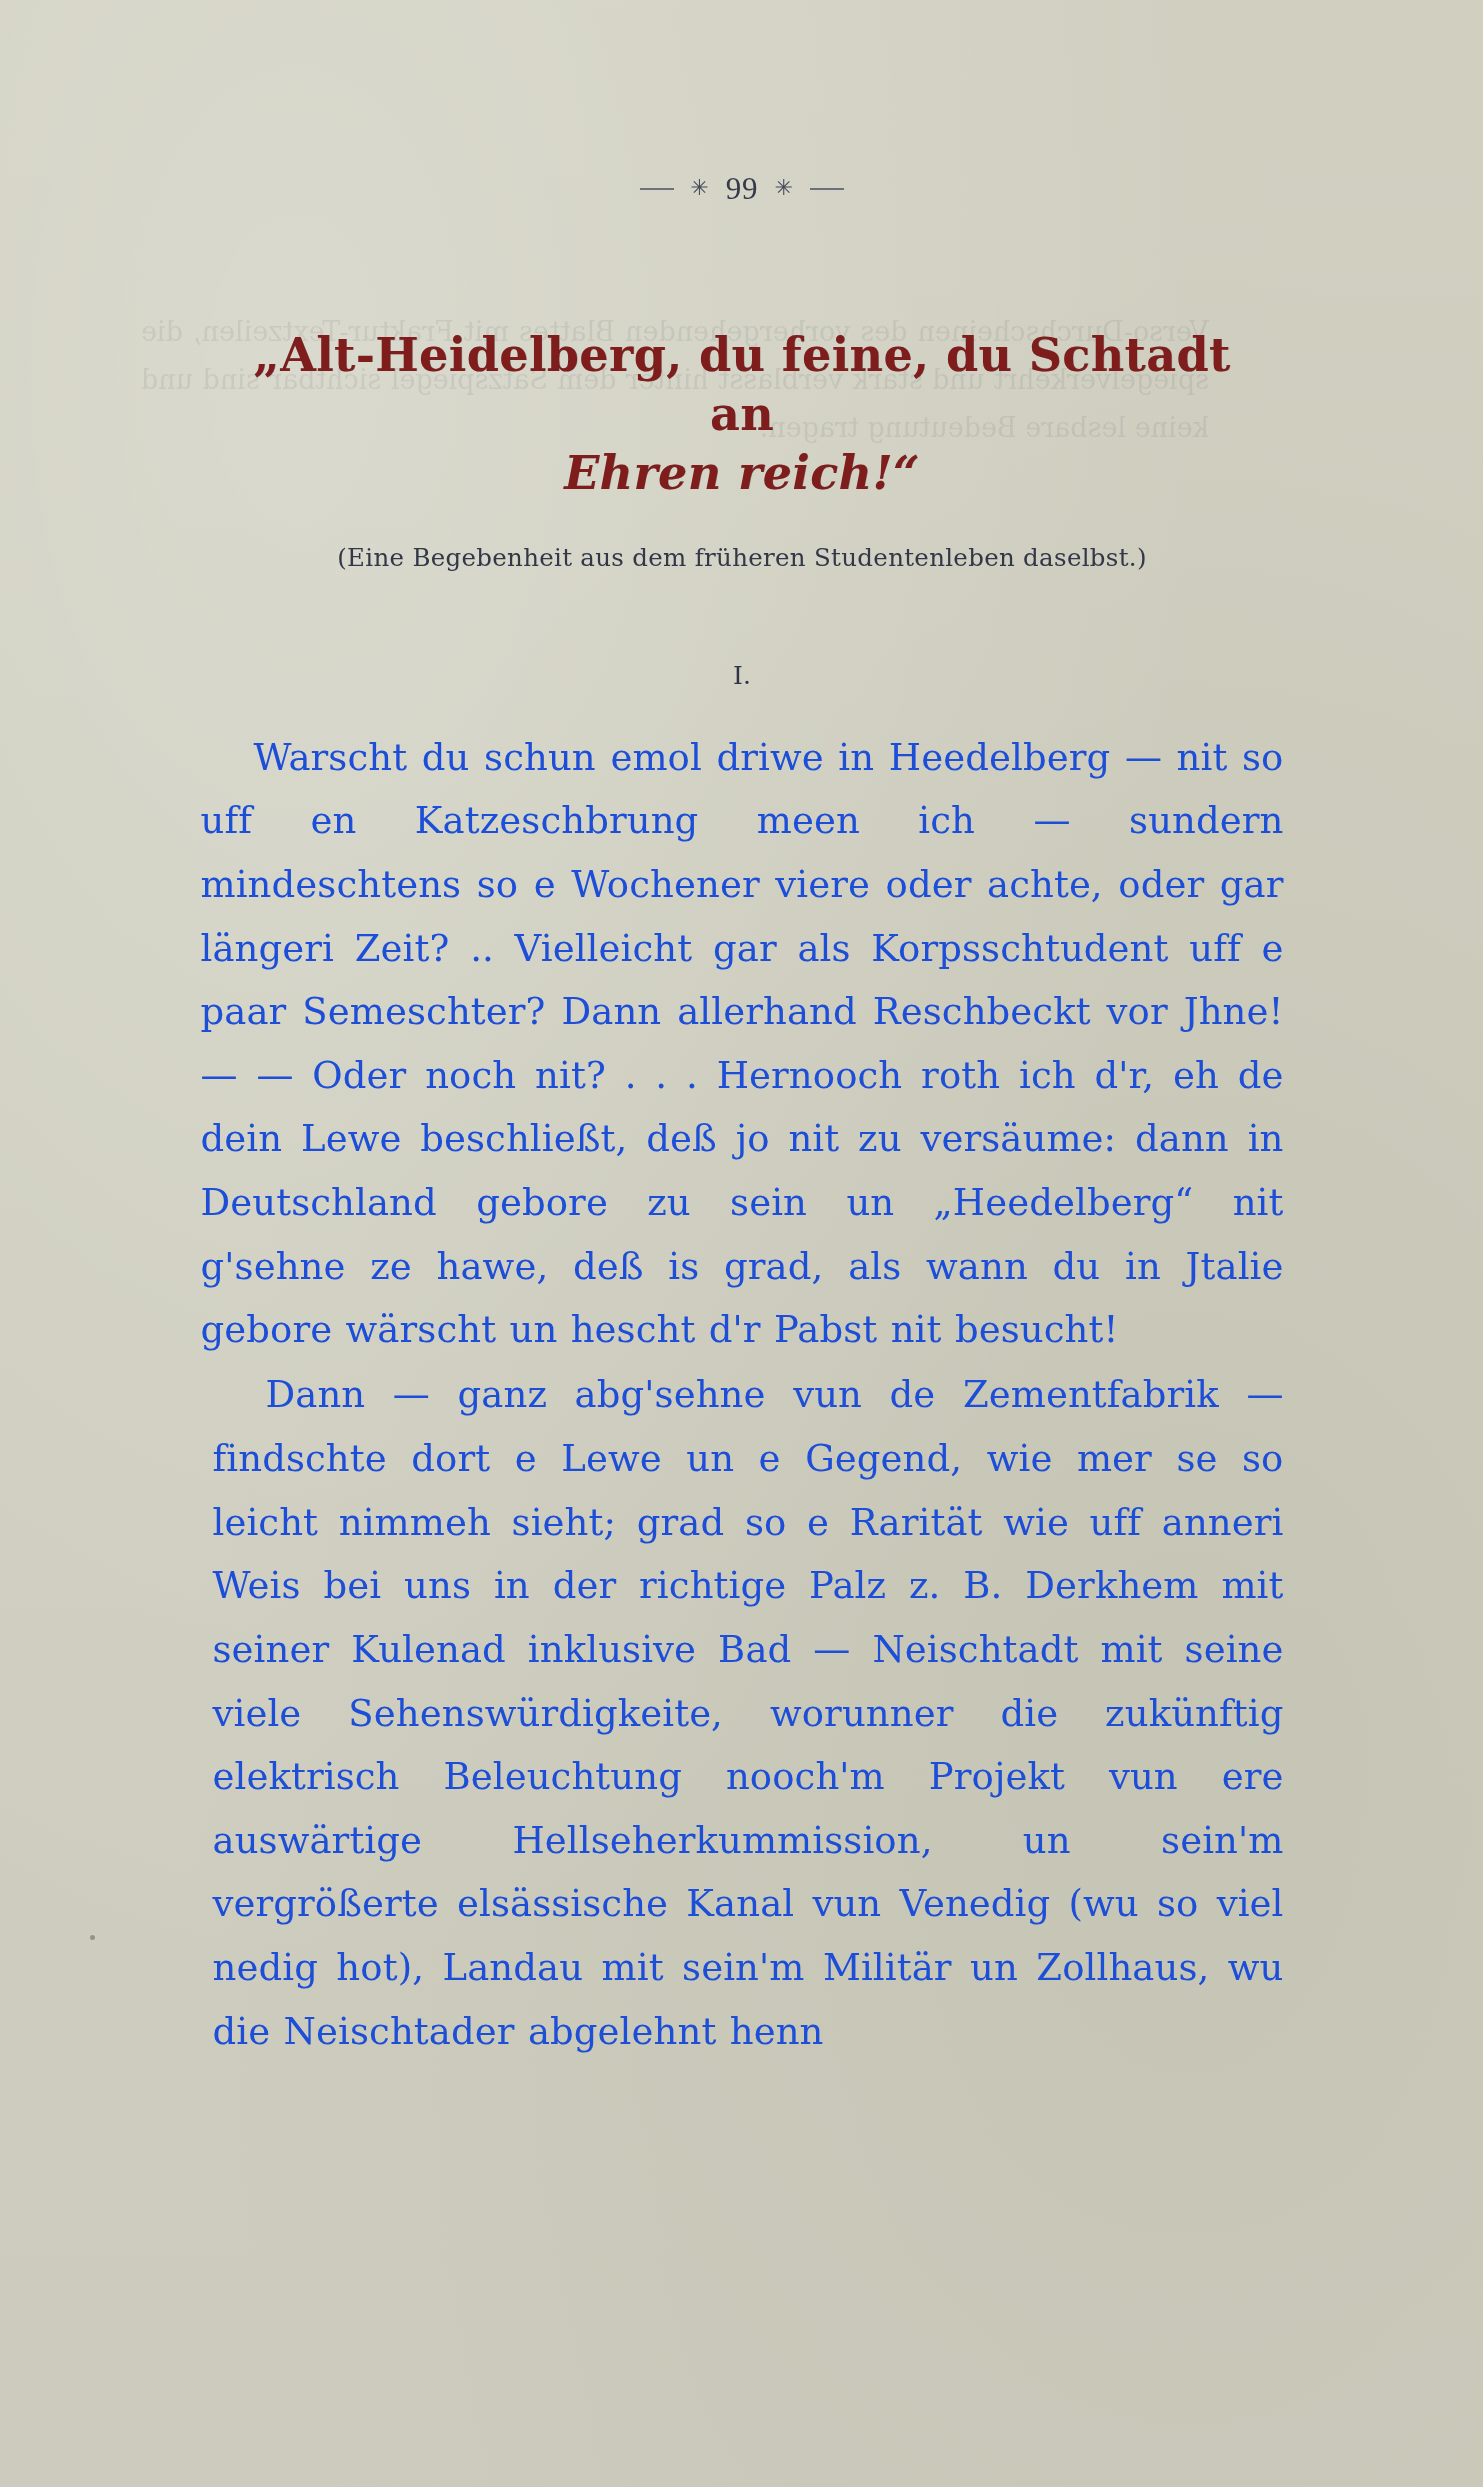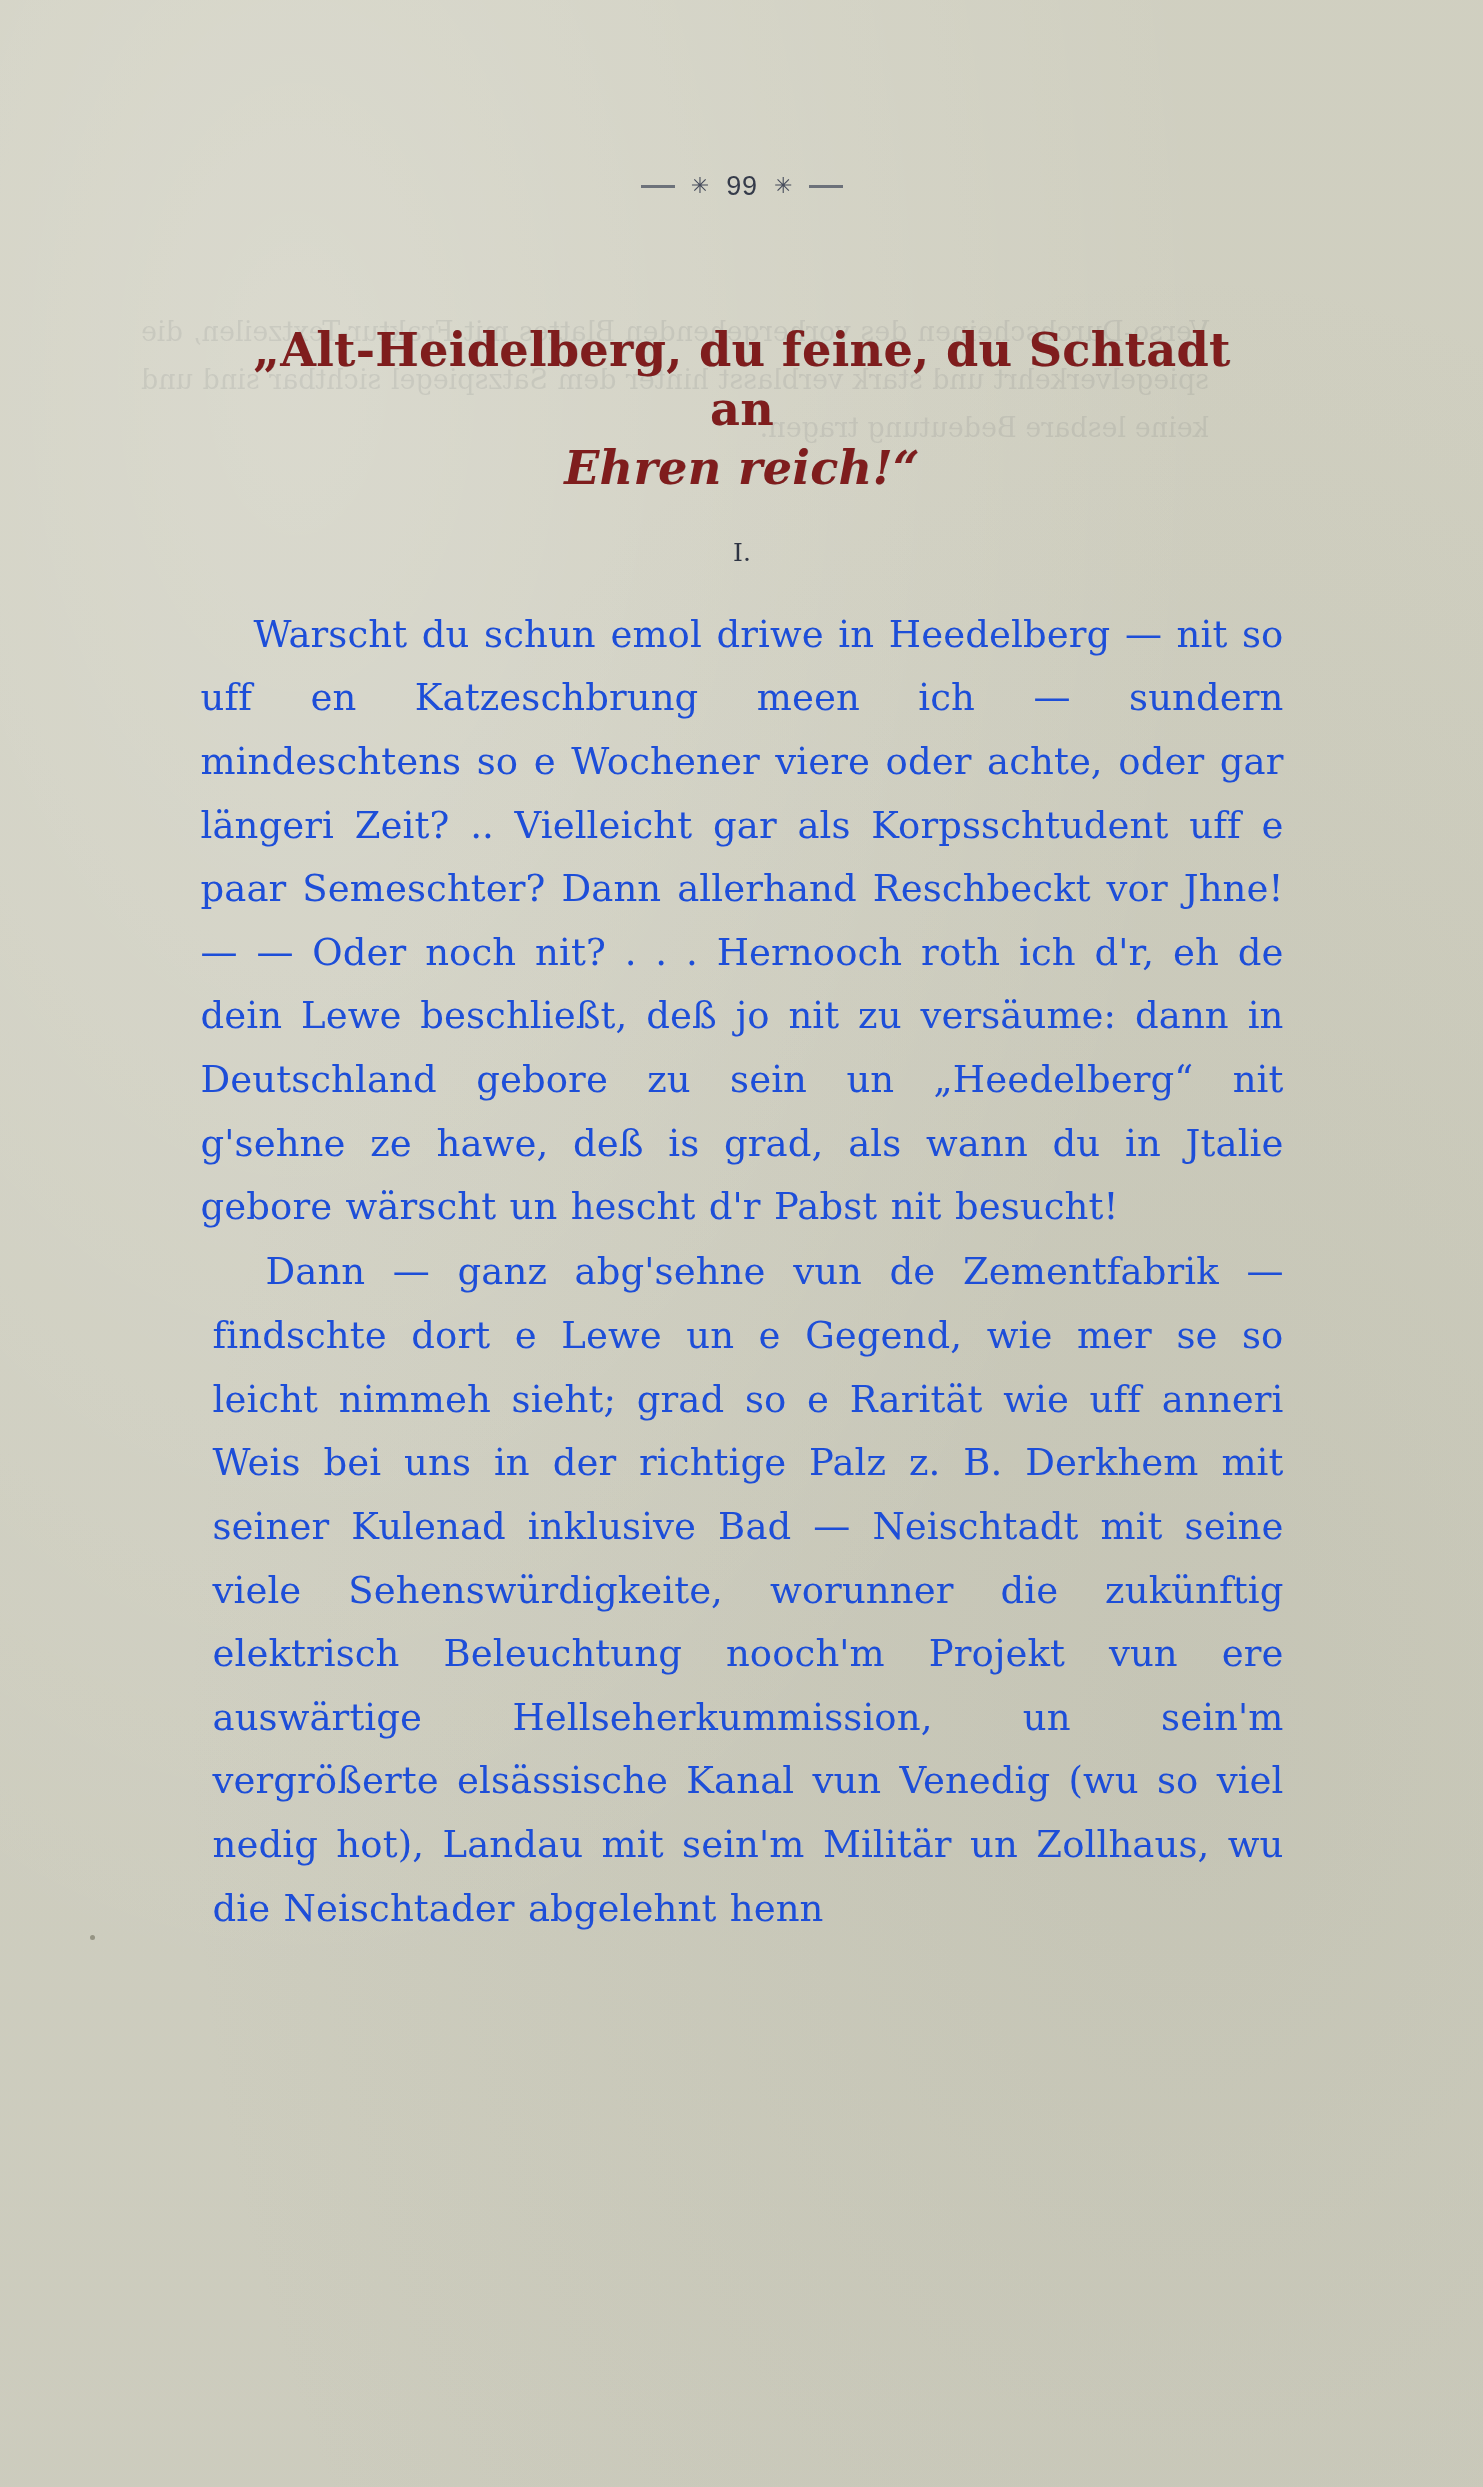--- a/index.html
+++ b/index.html
@@ -56,22 +56,22 @@
     background: #4a5060;
     opacity: 0.75;
   }
   .folio .star {
     font-size: 22px;
     color: #454b5b;
     line-height: 1;
     transform: translateY(-1.5px);
   }
   .folio .num {
-    font-family: Liberation Sans, sans-serif;
-    font-size: 27px;
+    font-family: Liberation Serif, serif;
+    font-size: 31px;
     color: #353b4a;
   }
 
   
   .title {
     text-align: center;
     color: #7f1d1d;
     font-weight: bold;
     font-size: 46px;
     line-height: 1.28;
@@ -160,20 +160,21 @@
       <span class="num">99</span>
       <span class="star">✳</span>
       <span class="rule"></span>
     </div>
 
     <h1 class="title">
       <span class="l1">„Alt-Heidelberg, du feine, du Schtadt an</span>
       <span class="l2">Ehren reich!“</span>
     </h1>
 
+    <div class="subtitle">(Eine Begebenheit aus dem früheren Studentenleben daselbst.)</div>
 
     <div class="section-num">I.</div>
 
     <div class="body">
       <p>Warscht du schun emol driwe in Heedelberg — nit so uff en Katzeschbrung meen ich — sundern mindeschtens so e Wochener viere oder achte, oder gar längeri Zeit? .. Vielleicht gar als Korpsschtudent uff e paar Semeschter? Dann allerhand Reschbeckt vor Jhne! — — Oder noch nit? . . . Hernooch roth ich d'r, eh de dein Lewe beschließt, deß jo nit zu versäume: dann in Deutschland gebore zu sein un „Heedelberg“ nit g'sehne ze hawe, deß is grad, als wann du in Jtalie gebore wärscht un hescht d'r Pabst nit besucht!</p>
       <p>Dann — ganz abg'sehne vun de Zementfabrik — findschte dort e Lewe un e Gegend, wie mer se so leicht nimmeh sieht; grad so e Rarität wie uff anneri Weis bei uns in der richtige Palz z. B. Derkhem mit seiner Kulenad inklusive Bad — Neischtadt mit seine viele Sehenswürdigkeite, worunner die zukünftig elektrisch Beleuchtung nooch'm Projekt vun ere auswärtige Hellseherkummission, un sein'm vergrößerte elsässische Kanal vun Venedig (wu so viel nedig hot), Landau mit sein'm Militär un Zollhaus, wu die Neischtader abgelehnt henn</p>
     </div>
 
   </div>
 </div>

